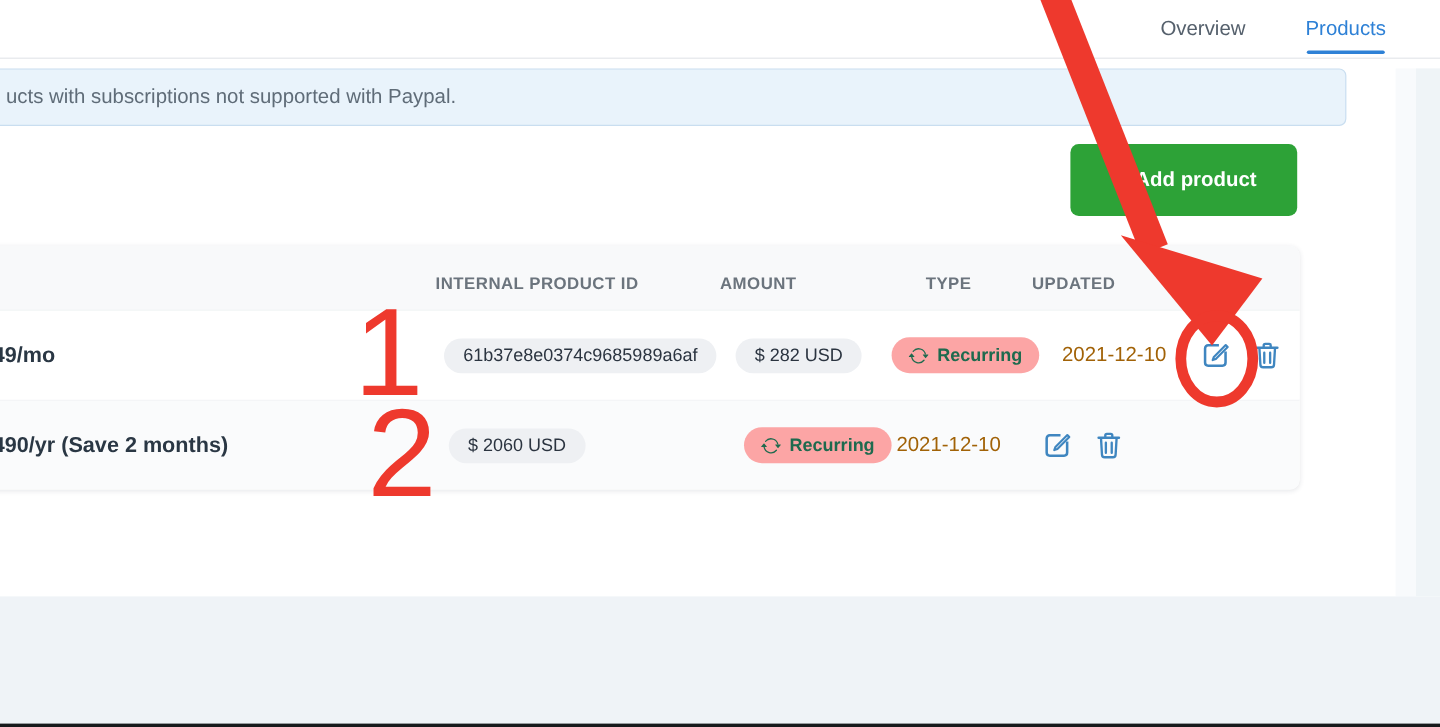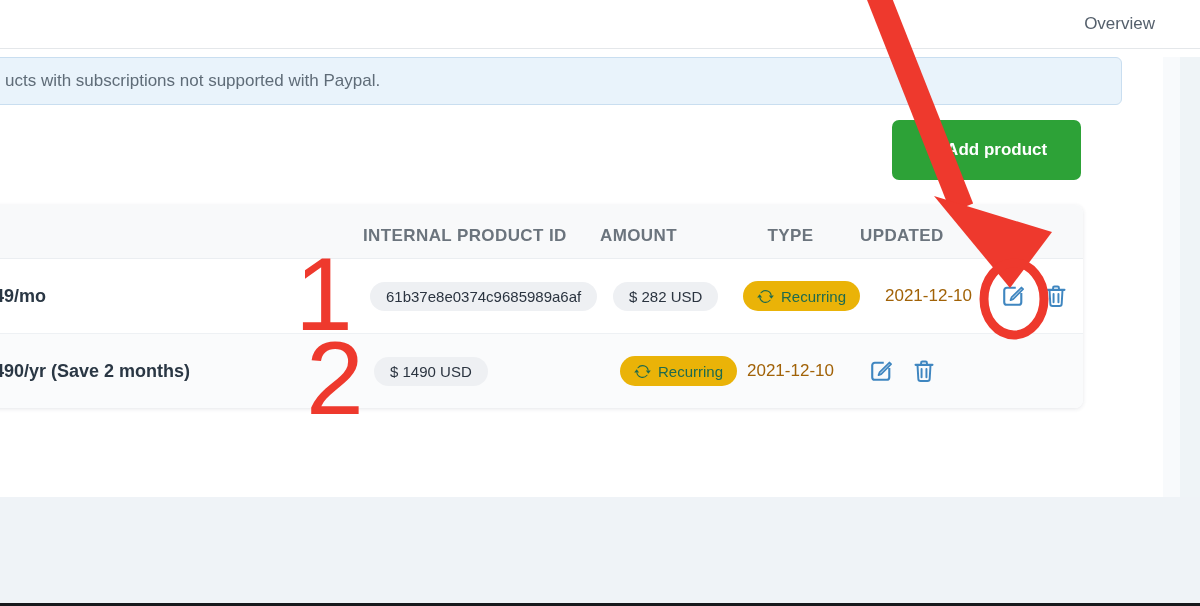--- a/index.html
+++ b/index.html
@@ -18,30 +18,30 @@
     border-radius:6px;box-sizing:border-box;display:flex;align-items:center;padding-left:34px;font-size:17px;color:#5f6c78;}
   
   .add-btn{position:absolute;left:892px;top:120px;width:189px;height:60px;background:#2da237;border:none;border-radius:7px;
     color:#fff;font-size:17px;font-weight:700;display:flex;align-items:center;justify-content:center;gap:8px;cursor:pointer;
     font-family:inherit;}
   .plus{font-size:21px;font-weight:700;margin-top:-2px;}
   
   .card{position:absolute;left:-60px;top:205px;width:1143px;background:#fff;border-radius:8px;box-shadow:0 1px 4px rgba(40,50,70,.12);}
   .grid{display:grid;grid-template-columns:418px 239px 123px 138px 132px 93px;align-items:center;}
   .thead{height:53px;background:#f8f9fa;border-bottom:1px solid #ebeef1;border-radius:8px 8px 0 0;}
-  .th{font-size:17px;font-weight:700;color:#6b747d;letter-spacing:.4px;white-space:nowrap;margin-top:9px;}
+  .th{font-size:14px;font-weight:700;color:#6b747d;letter-spacing:.4px;white-space:nowrap;margin-top:9px;}
   .th-id{padding-left:5px;} .th-amount{padding-left:3px;} .th-type{padding-left:3px;text-align:center;} .th-updated{padding-left:2px;}
   .trow{height:74px;background:#fff;}
   .trow.alt{height:74px;background:#fafbfc;border-top:1px solid #eef1f4;border-radius:0 0 8px 8px;}
   .name-cell{padding-left:54px;font-size:18px;font-weight:600;color:#2a3744;white-space:nowrap;overflow:visible;}
   .cell-id{padding-left:12px;} .cell-amount{padding-left:16px;} .cell-type{padding-left:23px;}
   .pill{display:inline-block;background:#eef0f3;border-radius:15px;height:29px;line-height:29px;padding:0 16px;
     font-size:15px;color:#2b3440;white-space:nowrap;}
-  .badge{display:inline-flex;align-items:center;gap:7px;background:#eab308;color:#1e6a4e;border-radius:15px;height:30px;
-    padding:0 14px;font-size:15px;font-weight:400;white-space:nowrap;}
+  .badge{display:inline-flex;align-items:center;gap:7px;background:#fca5a5;color:#1e6a4e;border-radius:15px;height:30px;
+    padding:0 14px;font-size:15px;font-weight:700;white-space:nowrap;}
   .date-cell{padding-left:27px;font-size:17px;color:#a16207;white-space:nowrap;}
   .actions-cell{padding-left:10px;display:flex;gap:17px;align-items:center;}
   .icon-btn{background:none;border:none;padding:0;margin:0;width:26px;height:26px;cursor:pointer;display:flex;align-items:center;justify-content:center;}
   
   .strip1{position:absolute;left:1163px;top:57px;width:17px;height:440px;background:#f8fafc;}
   .strip2{position:absolute;left:1180px;top:57px;width:20px;height:440px;background:#eff4f7;}
   
   .footer{position:absolute;left:0;top:497px;width:1200px;height:109px;background:#eff3f7;}
   .bottombar{position:absolute;left:0;bottom:0;width:1200px;height:3px;background:#17191c;}
   
@@ -49,20 +49,21 @@
   .num{position:absolute;color:#ee392d;font-size:104px;line-height:1;z-index:51;pointer-events:none;}
   .num1{left:295px;top:242px;}
   .num2{left:306px;top:326px;}
 </style>
 </head>
 <body>
 
 <div class="topnav">
   <div class="tabs">
     <div class="tab">Overview</div>
+    <div class="tab active">Products</div>
   </div>
 </div>
 
 <div class="banner">
   <span>ucts with subscriptions not supported with Paypal.</span>
 </div>
 
 <button class="add-btn">
   <span class="plus">+</span>
   <span>Add product</span>
@@ -110,21 +111,21 @@
           <path d="M4 4.4l.5 8.4c0 .8.6 1.4 1.4 1.4h4.2c.8 0 1.4-.6 1.4-1.4l.5-8.4" stroke-width="1.2"></path>
           <path d="M6.5 6.7v5.2M9.5 6.7v5.2" stroke-width="1.2" stroke-linecap="round"></path>
         </svg>
       </button>
     </div>
   </div>
 
   <div class="grid trow alt">
     <div class="name-cell">490/yr (Save 2 months)</div>
     <div class="cell-amount">
-      <span class="pill">$ 1490 USD</span>
+      <span class="pill">$ 2060 USD</span>
     </div>
     <div class="cell-type">
       <span class="badge">
         <svg width="17" height="17" viewBox="0 0 16 16" fill="#1e6a4e">
           <path d="M11.534 7h3.932a.25.25 0 0 1 .192.41l-1.966 2.36a.25.25 0 0 1-.384 0l-1.966-2.36a.25.25 0 0 1 .192-.41zm-11 2h3.932a.25.25 0 0 0 .192-.41L2.692 6.23a.25.25 0 0 0-.384 0L.342 8.59A.25.25 0 0 0 .534 9z"></path>
           <path d="M8 3c-1.552 0-2.94.707-3.857 1.818a.5.5 0 1 1-.771-.636A6.002 6.002 0 0 1 13.917 7H12.9A5.002 5.002 0 0 0 8 3zM3.1 9a5.002 5.002 0 0 0 8.757 2.182.5.5 0 1 1 .771.636A6.002 6.002 0 0 1 2.083 9H3.1z"></path>
         </svg>
         <span>Recurring</span>
       </span>
     </div>

